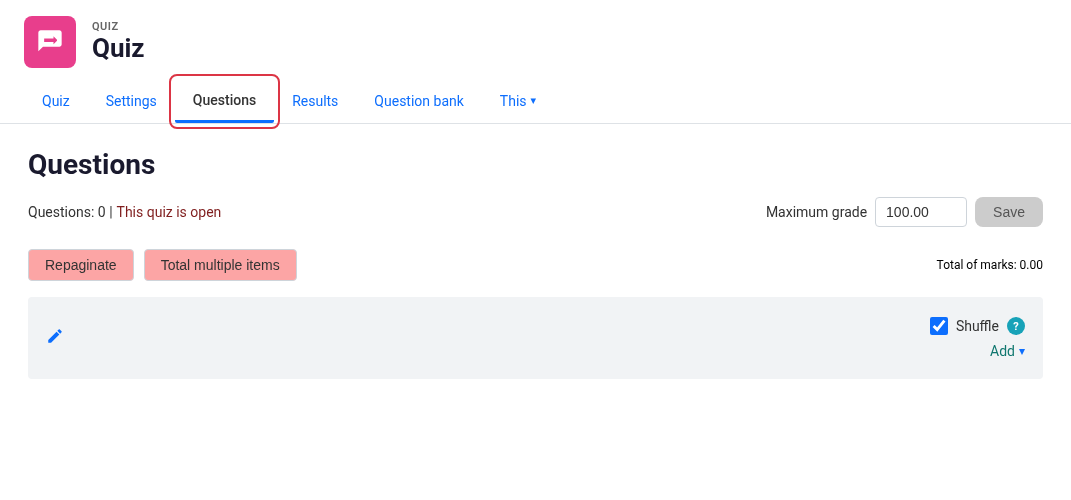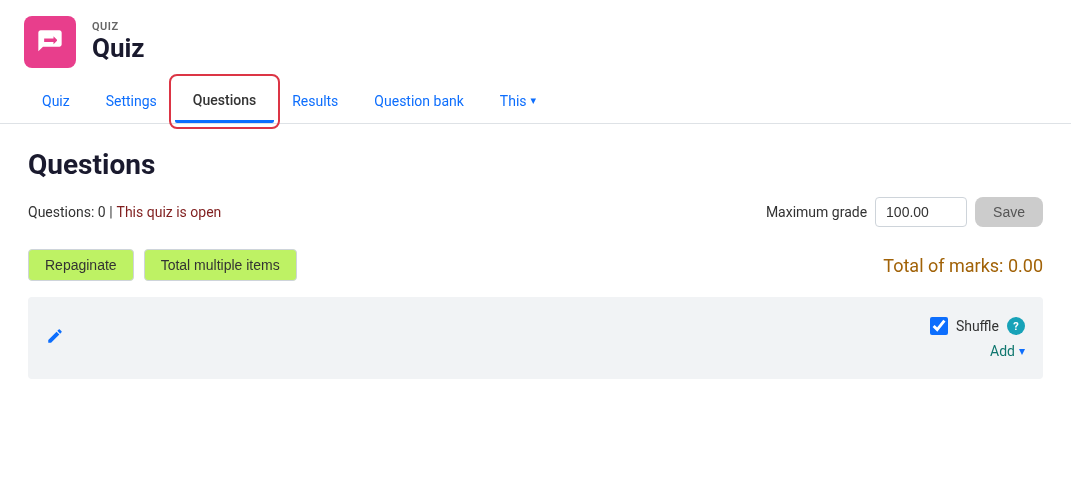--- a/index.html
+++ b/index.html
@@ -163,31 +163,31 @@
       margin-bottom: 16px;
     }
 
     .action-left {
       display: flex;
       gap: 10px;
     }
 
     .action-btn {
       padding: 7px 16px;
-      background: #bef264;
+      background: #fca5a5;
       border: 1px solid #ced4da;
       border-radius: 4px;
       font-size: 14px;
       color: #333;
       cursor: pointer;
     }
 
     .total-marks {
-      font-size: 18px;
-      color: #a16207;
+      font-size: 12px;
+      color: #000000;
     }
 
     
     .question-area {
       background: #f1f3f5;
       border-radius: 4px;
       padding: 20px 18px;
       display: flex;
       align-items: center;
       justify-content: space-between;

